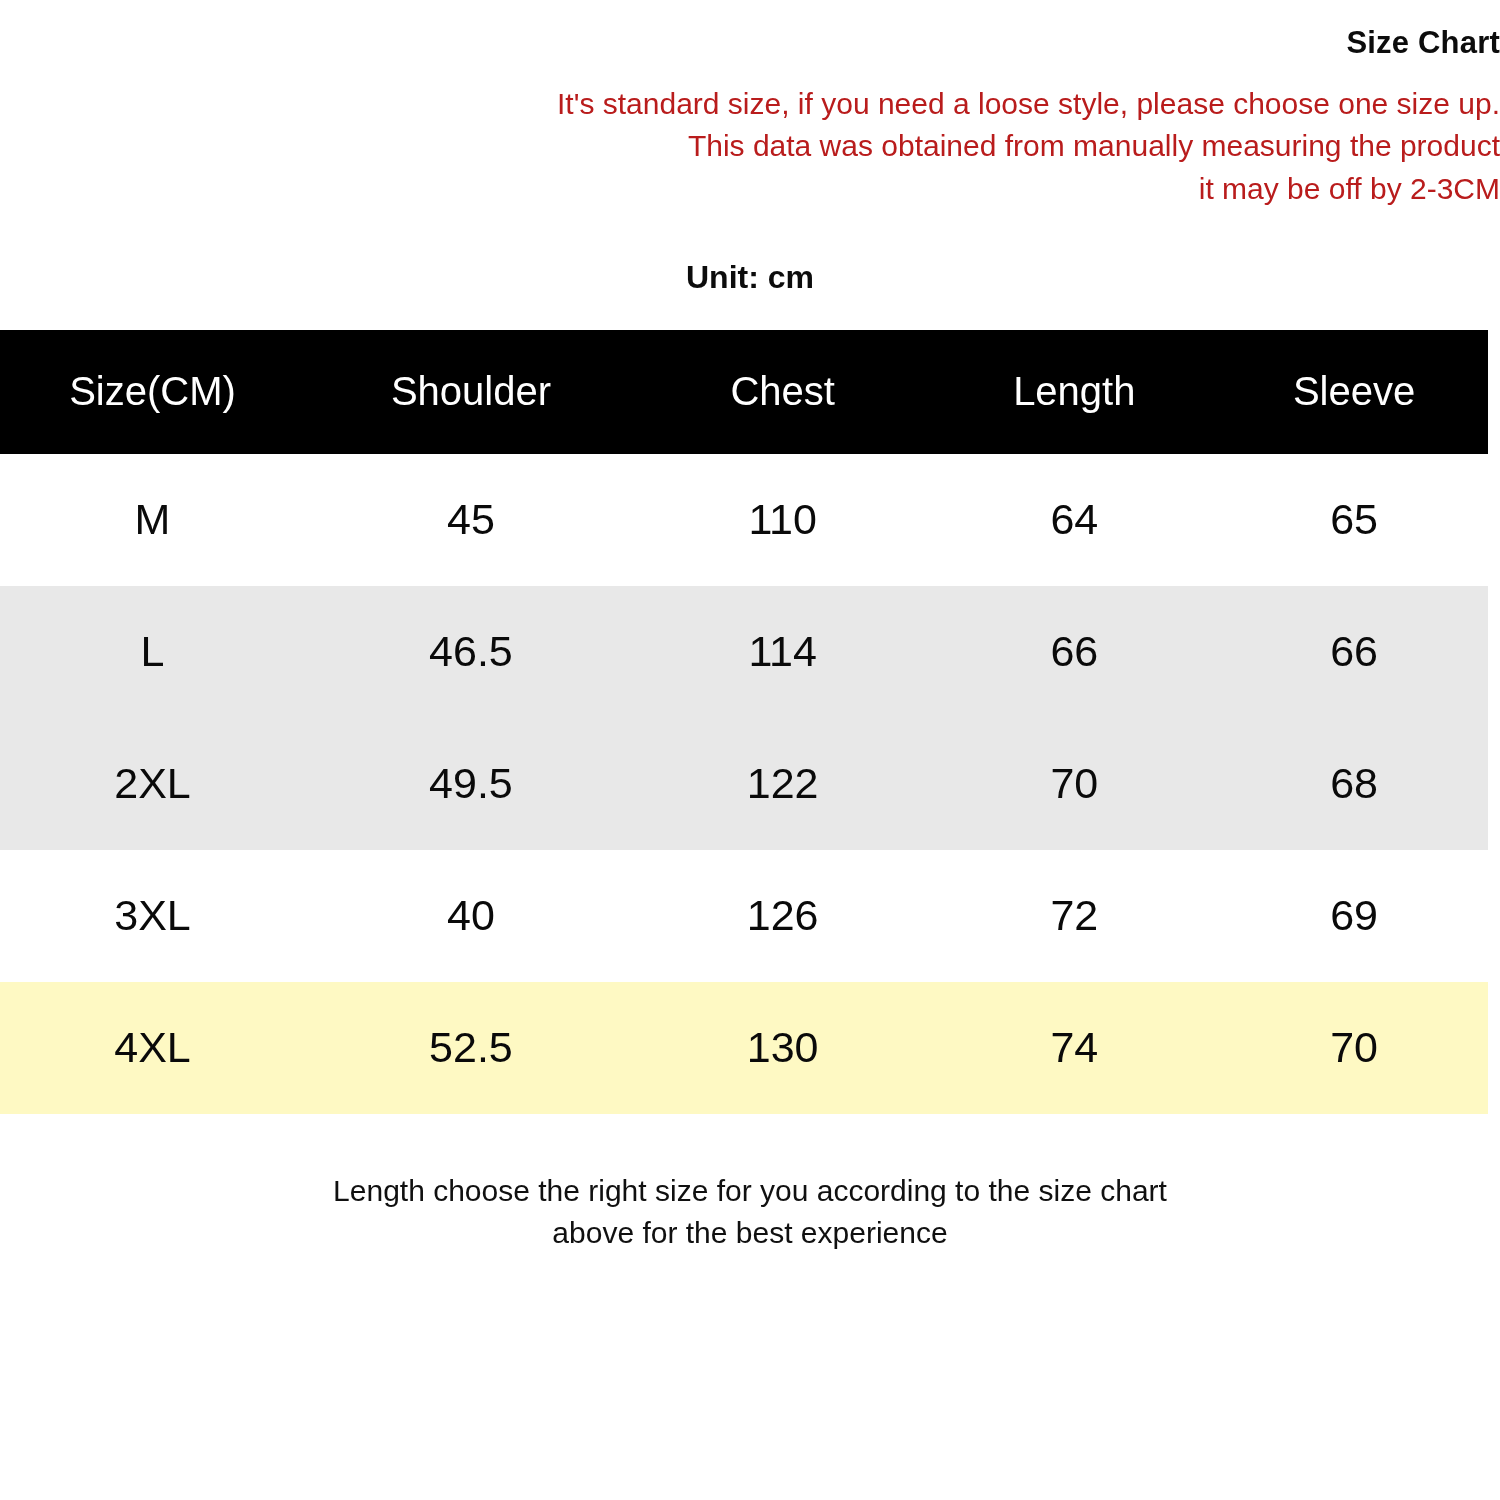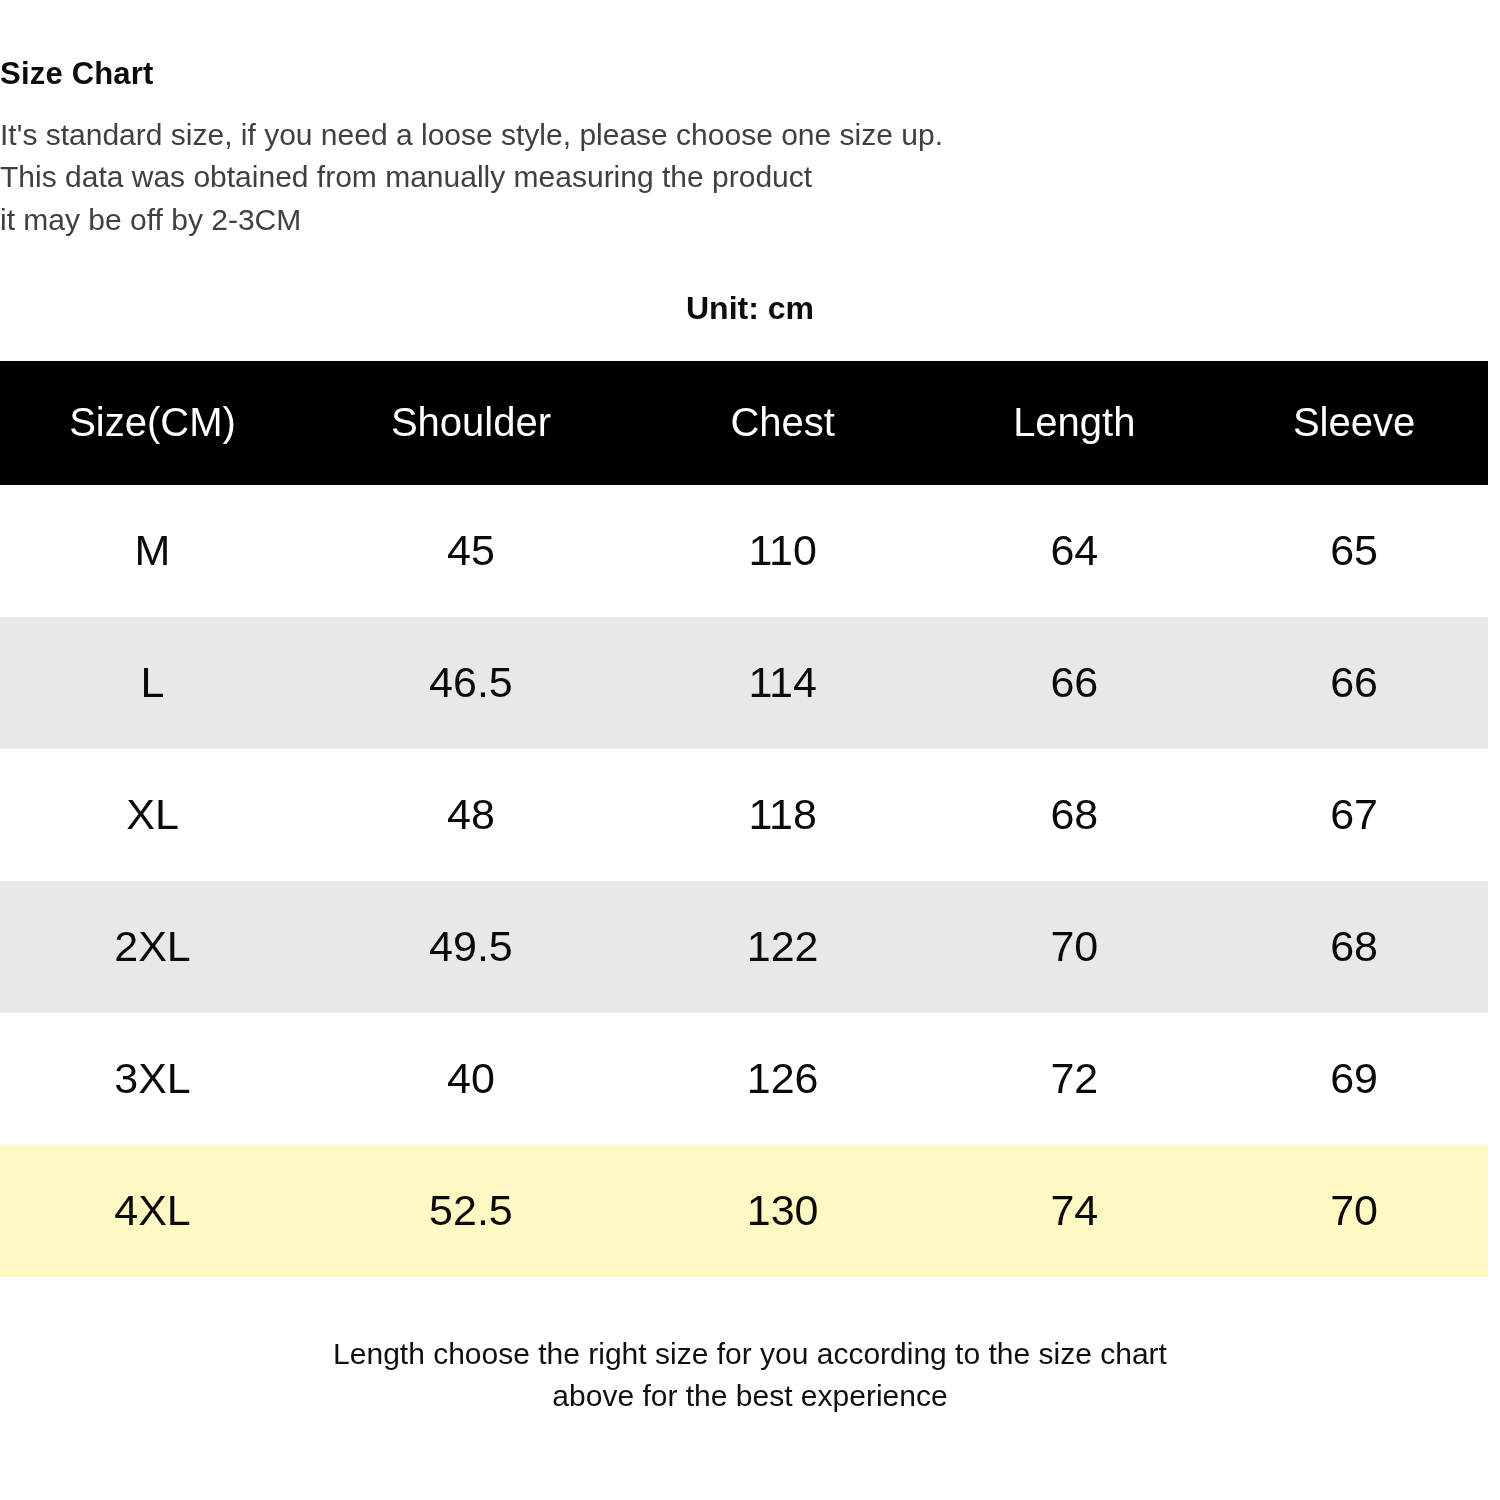--- a/index.html
+++ b/index.html
@@ -15,36 +15,35 @@
     overflow: hidden;
   }
   .page {
     width: 1500px;
     height: 1500px;
     position: relative;
     display: flex;
     flex-direction: column;
   }
   .header-block {
-    text-align: left;
-    padding-top: 35px;
-    margin-top: 20px;
+    text-align: right;
+    padding-top: 24px;
   }
   .chart-title {
     font-size: 31px;
     font-weight: bold;
     letter-spacing: 0.2px;
     line-height: 1.25;
     margin: 0 0 20px 0;
   }
   .intro-lines {
     font-size: 30px;
     line-height: 1.42;
     font-weight: 400;
-    color: #404040;
+    color: #b91c1c;
   }
   .intro-line {
     display: block;
   }
   .unit-label {
     font-size: 32px;
     font-weight: bold;
     text-align: center;
     margin-top: 48px;
     margin-bottom: 34px;
@@ -140,27 +139,20 @@
         <td>64</td>
         <td>65</td>
       </tr>
       <tr class="row-odd">
         <td>L</td>
         <td>46.5</td>
         <td>114</td>
         <td>66</td>
         <td>66</td>
       </tr>
-      <tr class="row-even">
-        <td>XL</td>
-        <td>48</td>
-        <td>118</td>
-        <td>68</td>
-        <td>67</td>
-      </tr>
       <tr class="row-odd">
         <td>2XL</td>
         <td>49.5</td>
         <td>122</td>
         <td>70</td>
         <td>68</td>
       </tr>
       <tr class="row-even">
         <td>3XL</td>
         <td>40</td>

